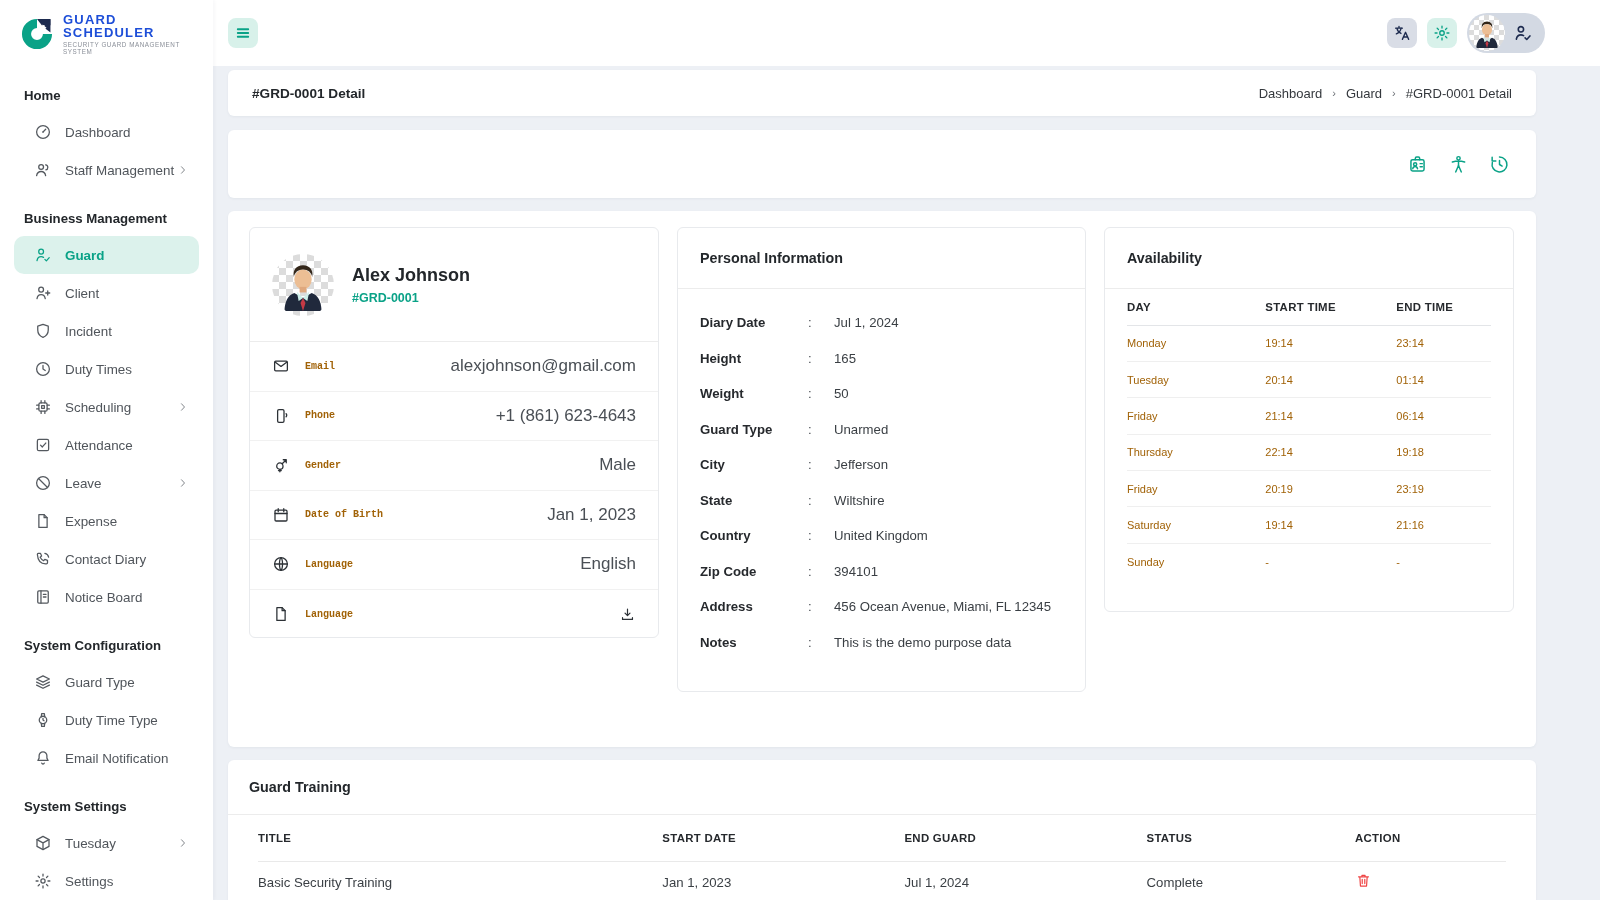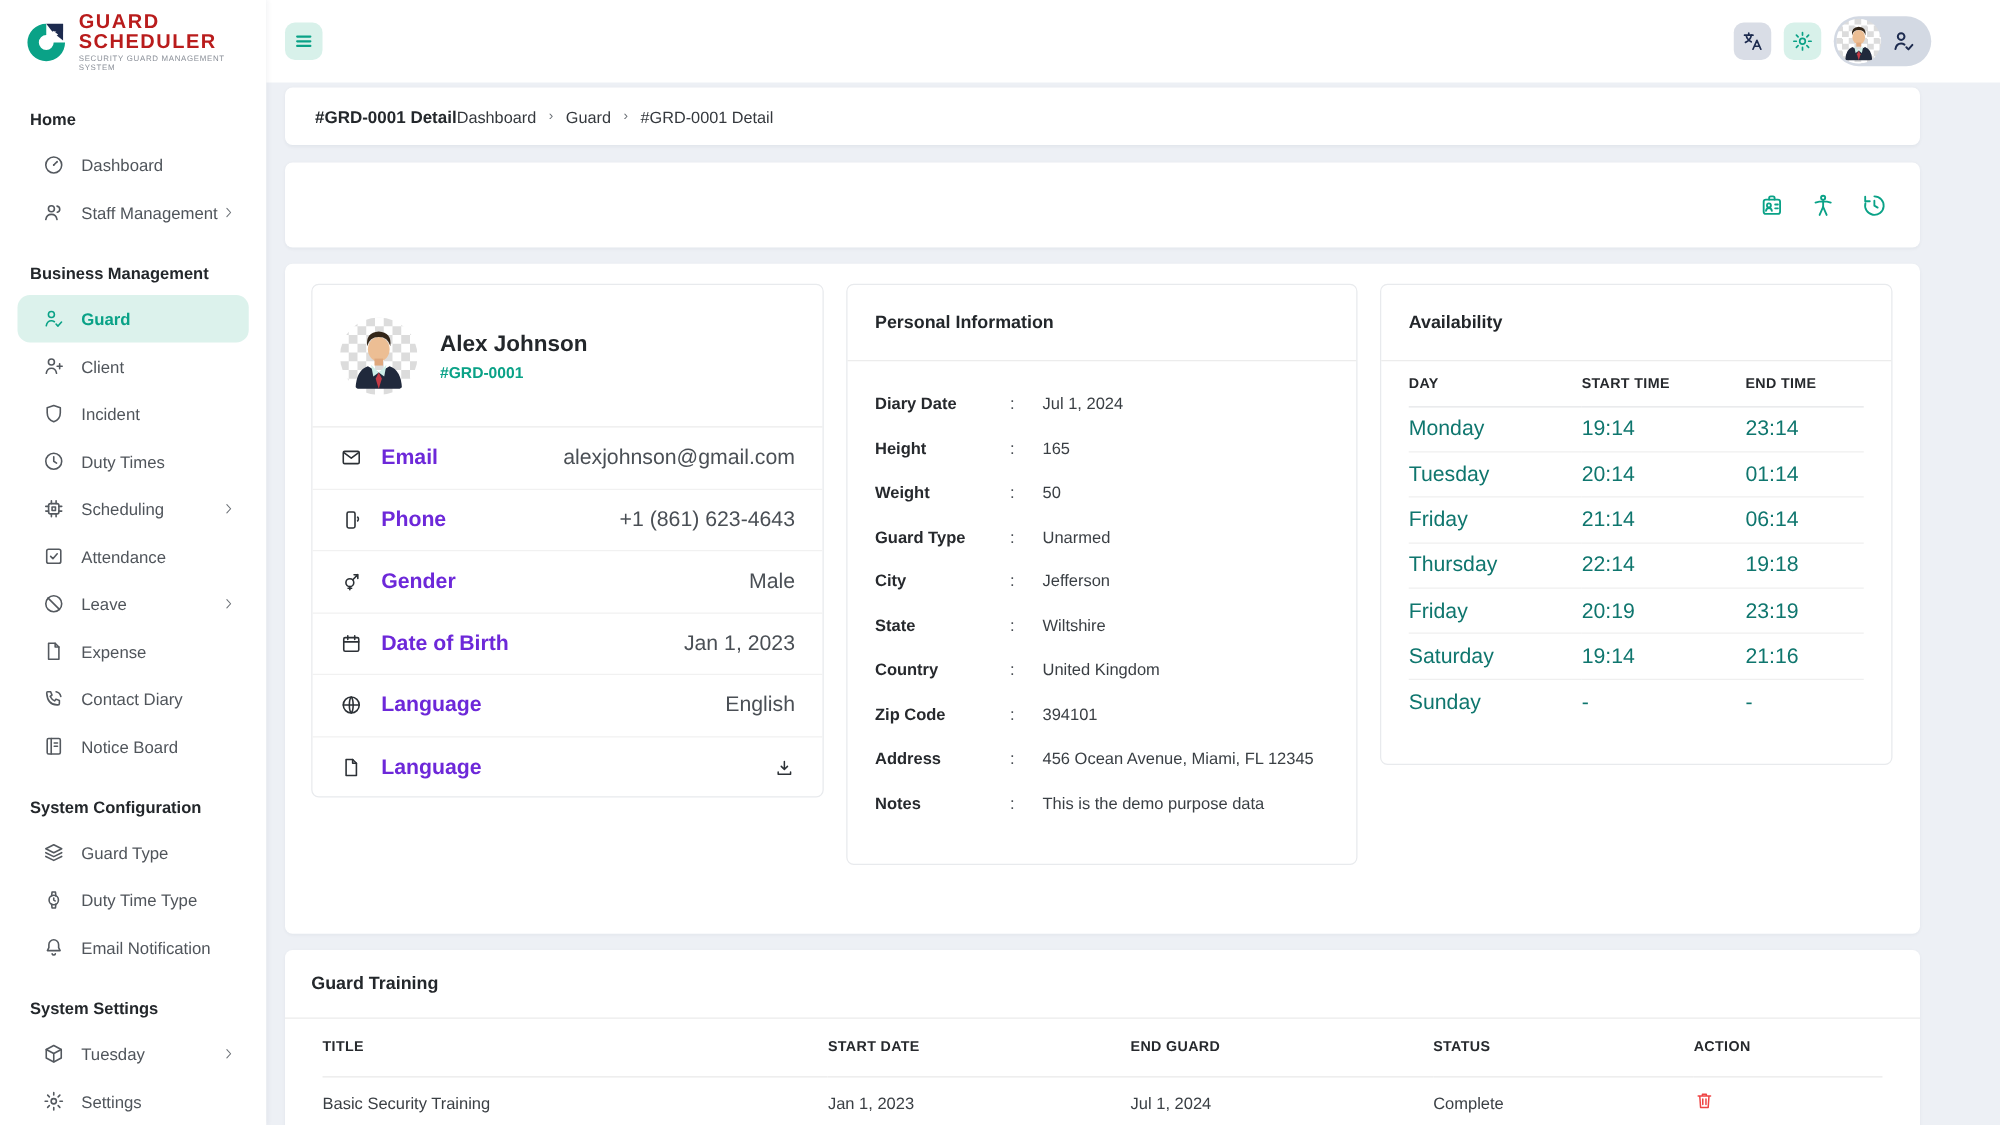--- a/index.html
+++ b/index.html
@@ -14,21 +14,21 @@
   .icon svg { width:100%; height:100%; display:block; }
 
   
   .sidebar {
     position:absolute; left:0; top:0; width:213px; height:900px;
     background:#ffffff; z-index:3; box-shadow:1px 0 4px rgba(30,40,70,.05);
   }
   .logo-area { display:flex; align-items:center; gap:7px; padding:12px 10px 10px 18px; height:66px; }
   .logo-mark { width:38px; height:38px; flex:0 0 auto; }
   .logo-text { display:flex; flex-direction:column; line-height:1; }
-  .logo-title { font-size:16px; font-weight:bold; letter-spacing:1.2px; color:#b91c1c; }
+  .logo-title { font-size:13px; font-weight:bold; letter-spacing:1.2px; color:#1d4ed8; }
   .logo-tagline { font-size:6.3px; letter-spacing:.55px; color:#8a8f98; margin-top:3px; align-self:center; }
   .nav { padding-top:0; }
   .nav-section { font-size:13.2px; font-weight:bold; color:#23272b; padding:22px 16px 10px 24px; }
   .nav-item {
     display:flex; align-items:center; height:38px; margin:0 14px; padding:0 10px 0 20px;
     border-radius:10px; cursor:pointer; color:#50555b;
   }
   .nav-item .nav-icon { width:18px; height:18px; color:#54595f; }
   .nav-item .nav-label { font-size:13.4px; margin-left:13px; white-space:nowrap; }
   .nav-item .nav-chevron { width:12px; height:12px; margin-left:auto; color:#6b7076; }
@@ -59,63 +59,63 @@
     background-size:10px 10px;
   }
   .avatar-sm { width:36px; height:36px; }
   .avatar-lg { width:62px; height:62px; background-size:14px 14px; }
   .pill-user-icon { width:20px; height:20px; color:#1d2b4f; }
 
   
   .main { position:absolute; left:213px; top:66px; right:0; bottom:0; overflow:hidden; padding:4px 64px 0 15px; }
   .card { background:#fff; border-radius:6px; box-shadow:0 1px 3px rgba(20,30,60,.05); }
 
-  .page-header { height:46px; display:flex; align-items:center; justify-content:flex-start; padding:0 24px; margin-bottom:14px; }
+  .page-header { height:46px; display:flex; align-items:center; justify-content:space-between; padding:0 24px; margin-bottom:14px; }
   .page-title { font-size:13.6px; font-weight:bold; color:#23272b; }
   .breadcrumb { display:flex; align-items:center; gap:10px; font-size:13px; color:#34383d; }
   .crumb { cursor:pointer; }
   .crumb-sep { color:#6b7076; font-size:11px; }
 
   .action-bar { height:68px; display:flex; align-items:center; justify-content:flex-end; gap:20px; padding:0 26px; margin-bottom:13px; }
   .action-btn { width:21px; height:21px; color:#0aa287; background:none; border:none; cursor:pointer; padding:0; }
 
   .panel { padding:16px 21px; margin-bottom:13px; height:536px; display:flex; gap:18px; align-items:flex-start; }
   .sub-card { border:1px solid #e8eaed; border-radius:6px; background:#fff; }
 
   
   .profile-card { width:410px; height:411px; }
   .profile-top { display:flex; align-items:center; padding:26px 22px; height:114px; border-bottom:1px solid #ececec; }
   .profile-id-name { margin-left:18px; }
   .profile-name { font-size:18px; font-weight:bold; color:#23272b; }
   .profile-guard-id { font-size:12.5px; font-weight:bold; color:#0aa287; margin-top:5px; }
   .contact-row { display:flex; align-items:center; height:49.5px; padding:0 22px; border-bottom:1px solid #f1f1f1; }
   .contact-row:last-child { border-bottom:none; }
   .contact-icon { width:18px; height:18px; color:#2c3136; flex:0 0 auto; }
-  .contact-label { font-size:17px; font-weight:bold; color:#6d28d9; margin-left:15px; }
+  .contact-label { font-size:10px; font-weight:bold; color:#a16207; margin-left:15px;font-family:Liberation Mono, monospace; }
   .contact-value { margin-left:auto; font-size:17px; font-weight:normal; color:#4a4f55; }
   .dl-btn { margin-left:auto; width:17px; height:17px; color:#2c3136; background:none; border:none; cursor:pointer; padding:0; }
 
   
   .personal-card { width:409px; height:465px; }
   .sub-card-title { font-size:14.3px; font-weight:bold; color:#23272b; padding:22px 22px; border-bottom:1px solid #ececec; }
   .info-body { padding:26px 22px; }
   .info-row { display:flex; font-size:13.2px; height:35.5px; align-items:flex-start; }
   .info-label { width:108px; font-weight:bold; color:#26292d; flex:0 0 auto; }
   .info-colon { width:26px; color:#4a4f55; flex:0 0 auto; }
   .info-value { color:#3a3f44; }
 
   
   .availability-card { width:410px; height:385px; }
   .avail-table { width:100%; border-collapse:collapse; }
   .avail-wrap { padding:0 22px; }
   .avail-table th {
     text-align:left; font-size:11.4px; letter-spacing:.3px; color:#26292d;
     height:36px; border-bottom:1px solid #e3e5e8; font-weight:bold;
   }
-  .avail-table td { font-size:17px; color:#0f766e; height:36.4px; border-bottom:1px solid #efefef;margin-left:33px; }
+  .avail-table td { font-size:11px; color:#a16207; height:36.4px; border-bottom:1px solid #efefef;margin-left:33px; }
   .avail-table tr:last-child td { border-bottom:none; }
   .col-day { width:38%; } .col-start { width:36%; } .col-end { width:26%; }
 
   
   .training-card { height:260px; }
   .training-title { font-size:14.3px; font-weight:bold; color:#23272b; padding:19px 21px; border-bottom:1px solid #ececec; }
   .train-wrap { padding:0 30px; }
   .train-table { width:100%; border-collapse:collapse; }
   .train-table th {
     text-align:left; font-size:11.4px; letter-spacing:.3px; color:#26292d; font-weight:bold;

